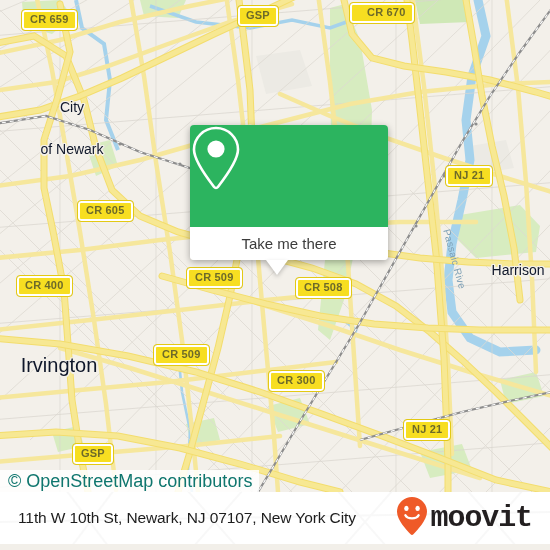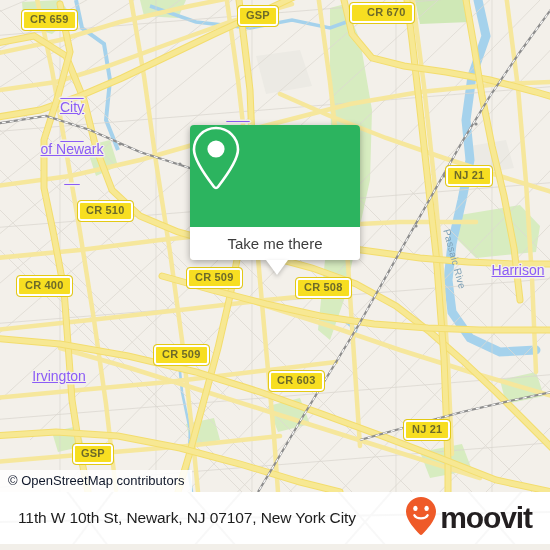--- a/index.html
+++ b/index.html
@@ -20,29 +20,28 @@
     left: 0; top: 0;
     width: 550px; height: 492px;
     background: #f3f0ea;
     overflow: hidden;
   }
   #map svg { position: absolute; left: 0; top: 0; }
 
   
   .place-label {
     position: absolute;
-    color: #8b5cf6;
+    color: #0f172a;
     text-align: center;
     white-space: pre;
     line-height: 1.02;
     text-shadow:
       1.5px 0 #f3f0ea, -1.5px 0 #f3f0ea, 0 1.5px #f3f0ea, 0 -1.5px #f3f0ea,
       1px 1px #f3f0ea, -1px 1px #f3f0ea, 1px -1px #f3f0ea, -1px -1px #f3f0ea;
     pointer-events: none;
-    text-decoration: underline;
   }
   .river-label {
     position: absolute;
     color: #7d9fb5;
     font-size: 10px;
     letter-spacing: 0.3px;
     white-space: nowrap;
     transform-origin: left top;
     pointer-events: none;
   }
@@ -62,21 +61,21 @@
     line-height: 13px;
     white-space: nowrap;
     box-shadow: 0 0 0 0.5px rgba(190,170,20,0.5);
     pointer-events: none;
   }
 
   
   #popup {
     position: absolute;
     left: 190px; top: 125px;
-    width: 170px;
+    width: 198px;
     border-radius: 4px;
     box-shadow: 0 2px 7px rgba(0,0,0,0.33);
     overflow: visible;
     z-index: 40;
   }
   #popup-head {
     height: 102px;
     background: #2cb45f;
     border-radius: 4px 4px 0 0;
     display: flex;
@@ -103,22 +102,22 @@
     border-top: 15px solid #ffffff;
     filter: drop-shadow(0 2px 2px rgba(0,0,0,0.22));
     z-index: 41;
   }
 
   
   #attribution {
     position: absolute;
     left: 0; bottom: 0;
     background: rgba(255,255,255,0.86);
-    color: #0f172a;
-    font-size: 13px;
+    color: #0f766e;
+    font-size: 18px;
     padding: 3px 7px 3px 8px;
     line-height: 16px;
     white-space: nowrap;
     z-index: 50;
   }
 
   
   #bottombar {
     position: absolute;
     left: 0; top: 492px;
@@ -144,20 +143,21 @@
     display: flex;
     align-items: center;
     gap: 2px;
   }
   #brand-text {
     font-size: 30px;
     font-weight: bold;
     color: #231f20;
     letter-spacing: -1.1px;
     line-height: 30px;
+    font-family: Liberation Mono, monospace;
   }
 </style>
 </head>
 <body>
 
 <div id="app">
 
   <div id="map">
 
     <svg width="550" height="492" viewBox="0 0 550 492">
@@ -331,37 +331,37 @@
     <div class="place-label" style="left:14px; top:71px; width:116px; font-size:14px;">
       <div>City</div>
       <div>of Newark</div>
     </div>
 
     <div class="place-label" style="left:182px; top:94px; width:112px; font-size:14px;">
       <div>East</div>
       <div>Orange</div>
     </div>
 
-    <div class="place-label" style="left:0px; top:369px; width:118px; font-size:14px;">Irvington</div>
+    <div class="place-label" style="left:0px; top:355px; width:118px; font-size:20px;">Irvington</div>
 
 
     <div class="place-label" style="left:462px; top:263px; width:112px; font-size:14px;">Harrison</div>
 
     <div class="river-label" style="left:452px; top:228px; transform: rotate(75deg);">Passaic Rive</div>
 
     <div class="shield" style="left:22px; top:10px;">CR 659</div>
     <div class="shield" style="left:238px; top:6px;">GSP</div>
     <div class="shield" style="left:350px; top:3px;padding-left:15px;">CR 670</div>
     <div class="shield" style="left:446px; top:166px;">NJ 21</div>
-    <div class="shield" style="left:78px; top:201px;">CR 510</div>
+    <div class="shield" style="left:78px; top:201px;">CR 605</div>
     <div class="shield" style="left:17px; top:276px;">CR 400</div>
     <div class="shield" style="left:187px; top:268px;">CR 509</div>
     <div class="shield" style="left:296px; top:278px;">CR 508</div>
     <div class="shield" style="left:154px; top:345px;">CR 509</div>
-    <div class="shield" style="left:269px; top:371px;">CR 603</div>
+    <div class="shield" style="left:269px; top:371px;">CR 300</div>
     <div class="shield" style="left:73px; top:444px;">GSP</div>
     <div class="shield" style="left:404px; top:420px;">NJ 21</div>
 
     <div id="popup">
       <div id="popup-head">
         <span>
           <svg width="52" height="66" viewBox="0 0 52 66" aria-hidden="true">
             <path d="M26 3 C13.8 3 4 12.7 4 24.6 C4 35.2 17.5 53.5 24.1 62.0 C25.1 63.2 26.9 63.2 27.9 62.0 C34.5 53.5 48 35.2 48 24.6 C48 12.7 38.2 3 26 3 Z" fill="none" stroke="#ffffff" stroke-width="2.6"></path>
             <circle cx="26" cy="24" r="8.6" fill="#ffffff"></circle>
           </svg>

